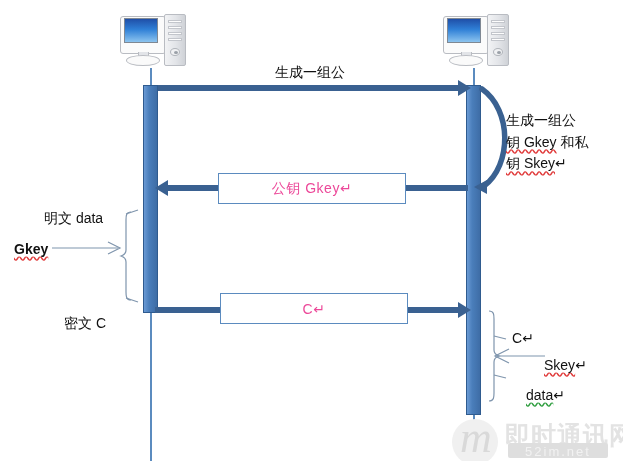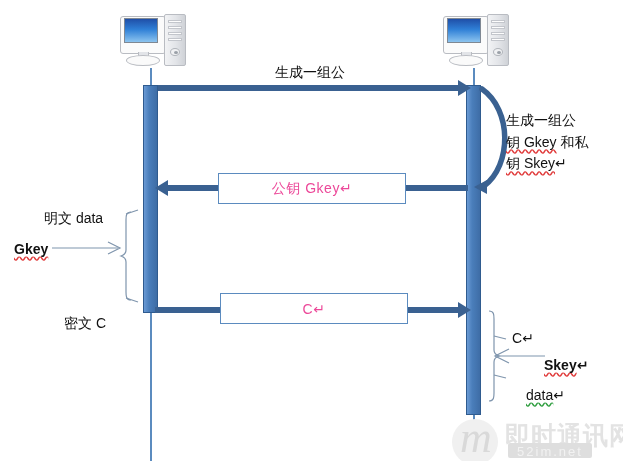--- a/index.html
+++ b/index.html
@@ -304,25 +304,25 @@
     </div>
   </div>
 
   <div class="label" style="left:44px; top:208px;">明文 data</div>
   <div class="label sq-red" style="left:14px; top:239px;font-weight:bold;">Gkey</div>
   <div class="label" style="left:64px; top:269px;margin-top:44px;">密文 C</div>
 
   <div class="label" style="left:512px; top:328px;">
     <span>C</span><span>↵</span>
   </div>
-  <div class="label" style="left:544px; top:355px;font-weight:bold;">
+  <div class="label" style="left:544px; top:355px;">
     <span class="sq-red">Skey</span><span>↵</span>
   </div>
   <div class="label" style="left:510px; top:385px;margin-left:16px;">
     <span class="sq-green">data</span><span>↵</span>
   </div>
 
   <div class="wm-circle" style="left:452px; top:419px;"></div>
   <div class="wm-logo" style="left:460px; top:412px;">m</div>
   <div class="wm-text" style="left:505px; top:419px;">即时通讯网</div>
-  <div class="wm-bar" style="left:508px; top:443px; width:84px; height:15px;">52im.net</div>
+  <div class="wm-bar" style="left:508px; top:443px; width:100px; height:15px;">52im.net</div>
 
 </div>
 
 </body></html>

